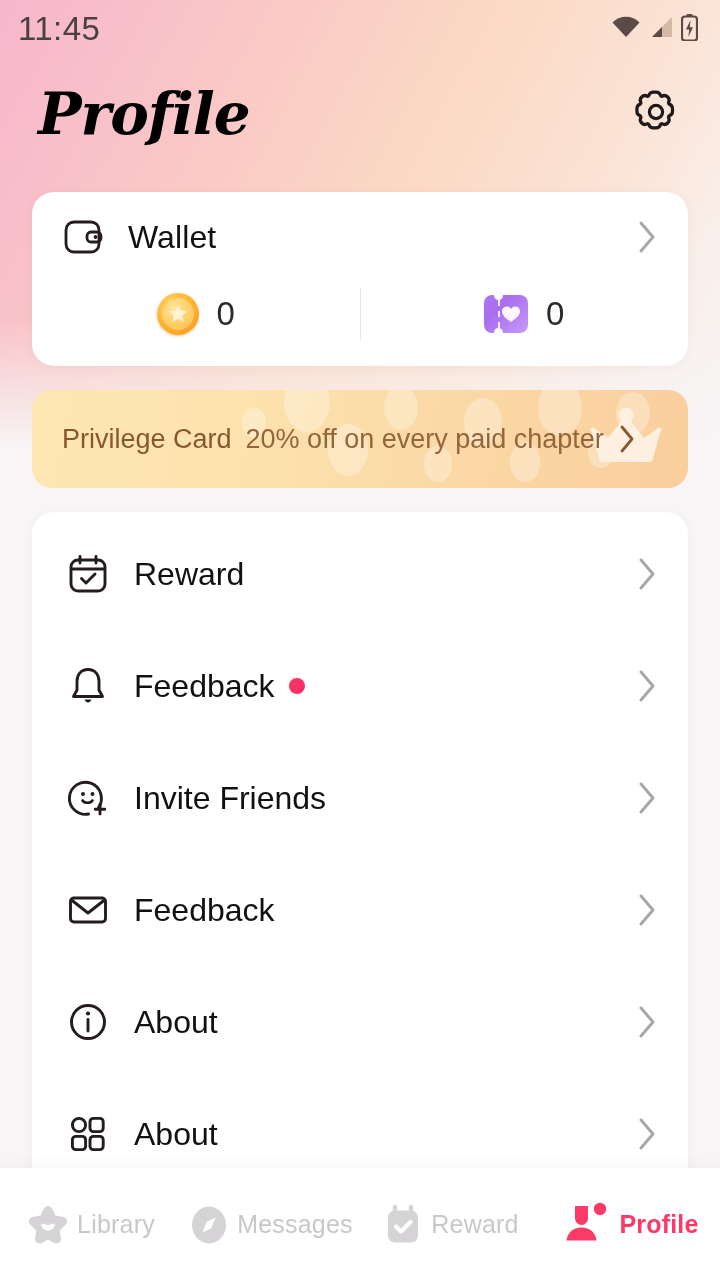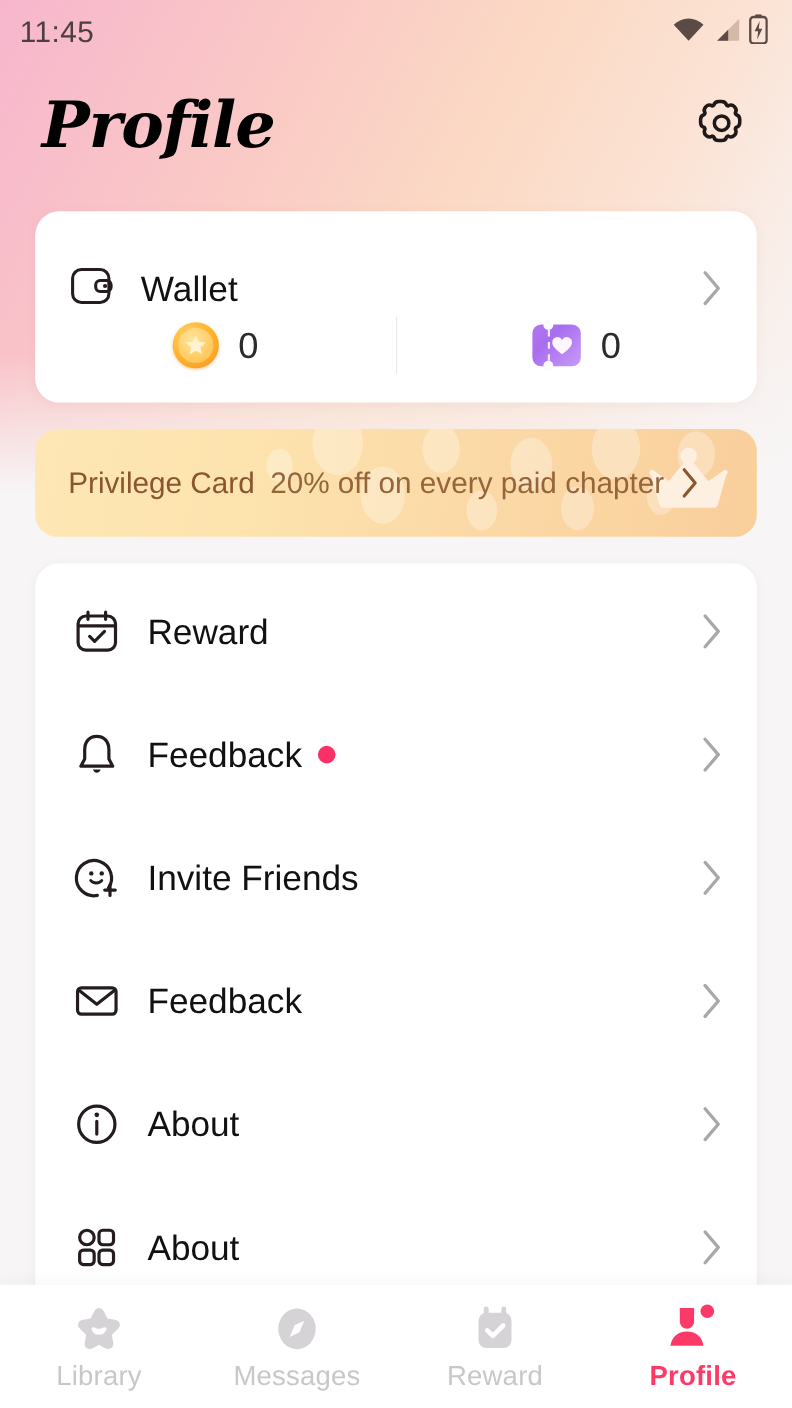--- a/index.html
+++ b/index.html
@@ -24,21 +24,21 @@
   }
 
   .screen { position:relative; z-index:1; width:720px; height:1280px; }
 
   
   .statusbar {
     height:58px; display:flex; align-items:center;
     justify-content:space-between; padding:0 22px 0 18px;
   }
   .status-time {
-    font-size:27px; color:#4a4042; letter-spacing:.4px;
+    font-size:33px; color:#4a4042; letter-spacing:.4px;
     font-family:"Liberation Sans", sans-serif;
   }
   .status-icons { display:flex; align-items:center; gap:7px; }
 
   
   .header {
     height:112px; display:flex; align-items:center;
     justify-content:space-between; padding:0 36px 0 38px;
   }
   .page-title {
@@ -51,21 +51,21 @@
 
   
   .card {
     background:#fff; border-radius:22px; margin:0 32px;
     box-shadow:0 2px 10px rgba(140,120,125,.07);
   }
 
   
   .wallet-card { margin-top:22px; padding:0 0 26px 0; }
   .wallet-head {
-    display:flex; align-items:flex-end; height:90px; padding:0 28px 0 30px; cursor:pointer;
+    display:flex; align-items:center; height:90px; padding:0 28px 0 30px; cursor:pointer;
   }
   .wallet-icon { width:44px; height:44px; display:flex; align-items:center; justify-content:center; }
   .wallet-label {
     font-size:32px; color:#111; margin-left:22px; flex:1; letter-spacing:.1px;
   }
   .chev { width:26px; height:40px; display:flex; align-items:center; justify-content:center; }
 
   .wallet-stats { display:flex; align-items:center; padding:6px 0 0 0; }
   .stat {
     flex:1; display:flex; align-items:center; justify-content:center; gap:18px; cursor:pointer;
@@ -130,21 +130,21 @@
   }
   .dot-badge { width:16px; height:16px; border-radius:50%; background:#fa3066; display:inline-block; }
 
   
   .bottomnav {
     position:absolute; left:0; bottom:0; width:720px; height:112px;
     background:#fff; display:flex; align-items:center;
     box-shadow:0 -2px 12px rgba(150,140,145,.08); z-index:5;
   }
   .navitem {
-    flex:1; display:flex; flex-direction:column; align-items:center;
+    flex:1; display:flex; flex-direction:row; align-items:center;
     justify-content:center; gap:6px; cursor:pointer; position:relative;
   }
   .nav-ico { height:48px; display:flex; align-items:flex-end; justify-content:center; position:relative; }
   .nav-label { font-size:25px; color:#c9c7c9; letter-spacing:.2px; }
   .navitem.active .nav-label { color:#fc3a68; font-weight:700; }
 </style>
 </head>
 <body>
 
 <div class="backdrop"></div>

